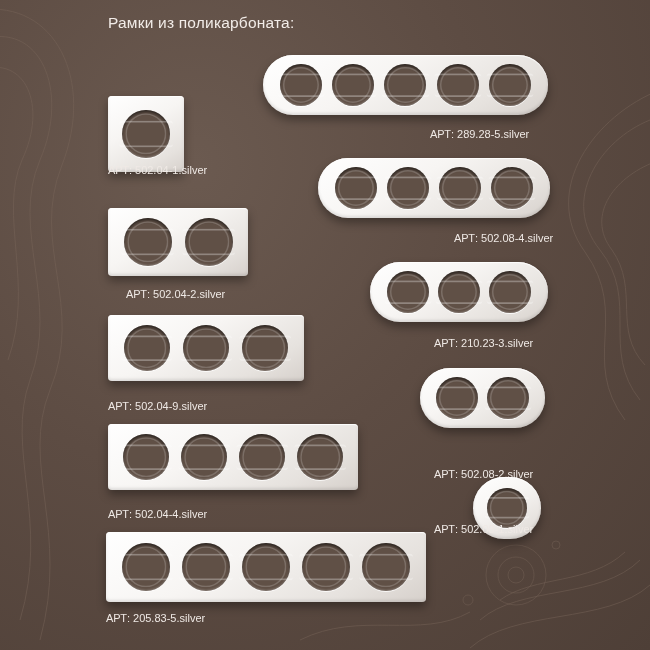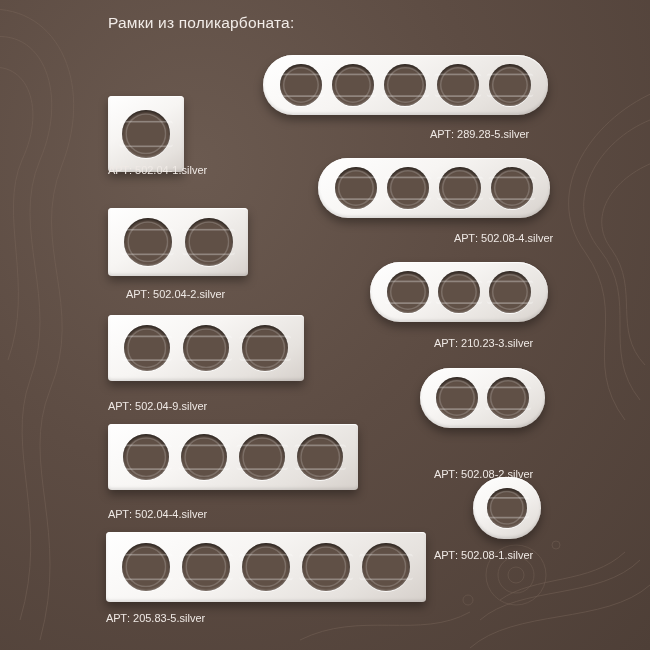--- a/index.html
+++ b/index.html
@@ -188,15 +188,15 @@
 
   <div class="frame pill" style="left:420px; top:368px; width:125px; height:60px; padding:0 11px;">
     <div class="hole tabs" style="width:42px;height:42px;"></div>
     <div class="hole tabs" style="width:42px;height:42px;"></div>
   </div>
   <div class="caption" style="left:434px; top:468px;">АРТ: 502.08-2.silver</div>
 
   <div class="frame pill" style="left:473px; top:477px; width:68px; height:62px;">
     <div class="hole tabs" style="width:40px;height:40px;"></div>
   </div>
-  <div class="caption" style="left:434px; top:549px;">АРТ: 502.08-1.silver</div>
+  <div class="caption" style="left:434px; top:523px;">АРТ: 502.08-1.silver</div>
 
 </div>
 
 </body></html>

